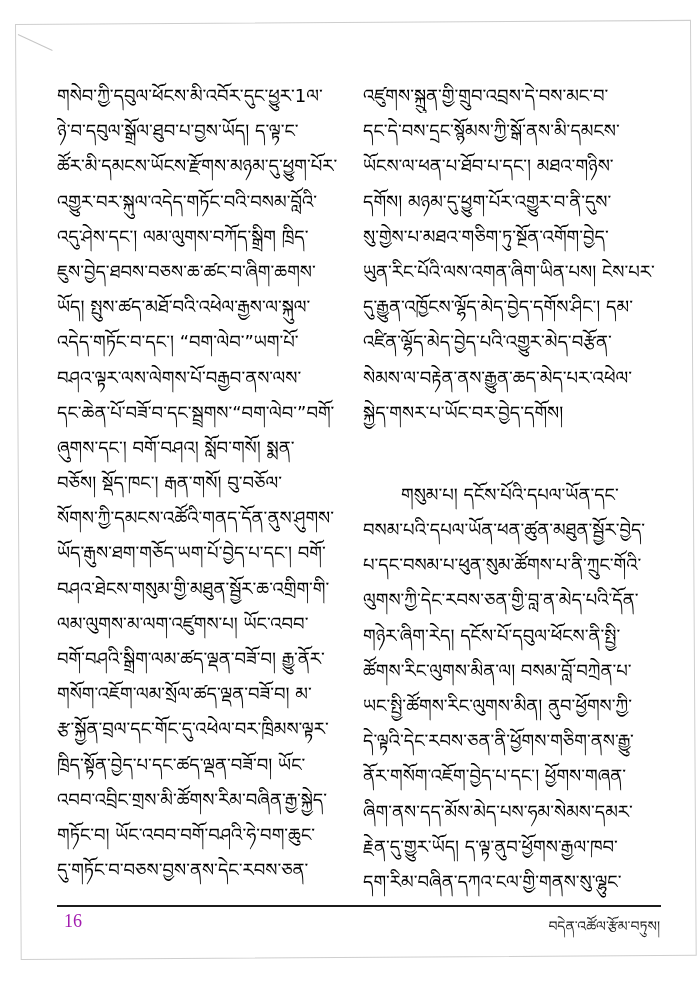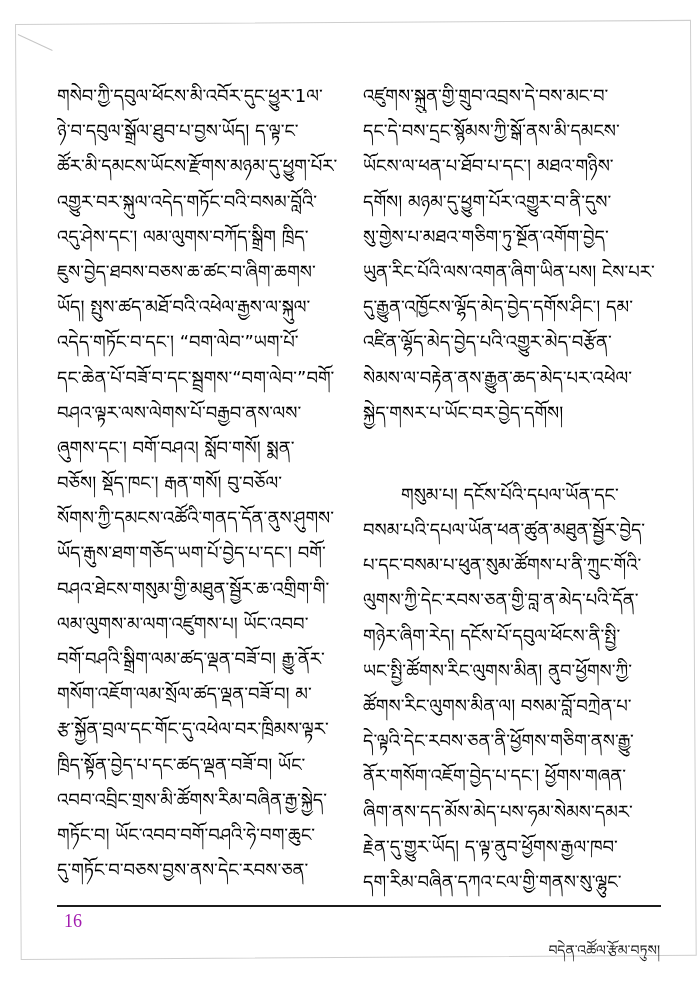--- a/index.html
+++ b/index.html
@@ -36,43 +36,43 @@
   .footer-rule{
     position:absolute;left:57px;top:905px;width:604px;height:2px;
     background:#1c1c1c;
   }
   .page-num{
     position:absolute;left:64px;top:911px;
     font-family:"Liberation Serif","DejaVu Serif",serif;
     font-size:18px;color:#a21caf;
   }
   .footer-title{
-    position:absolute;right:40px;top:934px;
+    position:absolute;right:40px;top:910px;
     font-size:14px;color:#191919;
     white-space:nowrap;
   }
 </style>
 </head>
 <body>
 
 <div>
   <div class="scan-edge"></div>
   <div class="scan-corner"></div>
 
   <div class="col col-left" id="col-left">
       <div class="tline">གསེབ་ཀྱི་དབུལ་ཕོངས་མི་འབོར་དུང་ཕྱུར་1ལ་</div>
       <div class="tline">ཉེ་བ་དབུལ་སྒྲོལ་ཐུབ་པ་བྱས་ཡོད།  ད་ལྟ་ང་</div>
       <div class="tline">ཚོར་མི་དམངས་ཡོངས་རྫོགས་མཉམ་དུ་ཕྱུག་པོར་</div>
       <div class="tline">འགྱུར་བར་སྐུལ་འདེད་གཏོང་བའི་བསམ་བློའི་</div>
       <div class="tline">འདུ་ཤེས་དང་།  ལམ་ལུགས་བཀོད་སྒྲིག  ཁྲིད་</div>
       <div class="tline">ཇུས་བྱེད་ཐབས་བཅས་ཆ་ཚང་བ་ཞིག་ཆགས་</div>
       <div class="tline">ཡོད།  སྤུས་ཚད་མཐོ་བའི་འཕེལ་རྒྱས་ལ་སྐུལ་</div>
       <div class="tline">འདེད་གཏོང་བ་དང་།  “བག་ལེབ་”ཡག་པོ་</div>
+      <div class="tline">བཤའ་ལྟར་ལས་ལེགས་པོ་བརྒྱབ་ནས་ལས་</div>
       <div class="tline">དང་ཆེན་པོ་བཟོ་བ་དང་སྦྲགས་“བག་ལེབ་”བགོ་</div>
-      <div class="tline">བཤའ་ལྟར་ལས་ལེགས་པོ་བརྒྱབ་ནས་ལས་</div>
       <div class="tline">ཞུགས་དང་།  བགོ་བཤའ།  སློབ་གསོ།  སྨན་</div>
       <div class="tline">བཅོས།  སྡོད་ཁང་།  རྒན་གསོ།  བུ་བཅོལ་</div>
       <div class="tline">སོགས་ཀྱི་དམངས་འཚོའི་གནད་དོན་ནུས་ཤུགས་</div>
       <div class="tline">ཡོད་རྒུས་ཐག་གཅོད་ཡག་པོ་བྱེད་པ་དང་།  བགོ་</div>
       <div class="tline">བཤའ་ཐེངས་གསུམ་གྱི་མཐུན་སྦྱོར་ཆ་འགྲིག་གི་</div>
       <div class="tline">ལམ་ལུགས་མ་ལག་འཛུགས་པ།  ཡོང་འབབ་</div>
       <div class="tline">བགོ་བཤའི་སྒྲིག་ལམ་ཚད་ལྡན་བཟོ་བ།  རྒྱུ་ནོར་</div>
       <div class="tline">གསོག་འཇོག་ལམ་སྲོལ་ཚད་ལྡན་བཟོ་བ།  མ་</div>
       <div class="tline">རྩ་སྐྱོན་བྲལ་དང་གོང་དུ་འཕེལ་བར་ཁྲིམས་ལྟར་</div>
       <div class="tline">ཁྲིད་སྟོན་བྱེད་པ་དང་ཚད་ལྡན་བཟོ་བ།  ཡོང་</div>
@@ -90,22 +90,22 @@
       <div class="tline">ཡུན་རིང་པོའི་ལས་འགན་ཞིག་ཡིན་པས།  ངེས་པར་</div>
       <div class="tline">དུ་རྒྱུན་འཁྱོངས་ལྷོད་མེད་བྱེད་དགོས་ཤིང་།  དམ་</div>
       <div class="tline">འཛིན་ལྷོད་མེད་བྱེད་པའི་འགྱུར་མེད་བརྩོན་</div>
       <div class="tline">སེམས་ལ་བརྟེན་ནས་རྒྱུན་ཆད་མེད་པར་འཕེལ་</div>
       <div class="tline">སྐྱེད་གསར་པ་ཡོང་བར་བྱེད་དགོས།</div>
       <div class="tline indent">གསུམ་པ།  དངོས་པོའི་དཔལ་ཡོན་དང་</div>
       <div class="tline">བསམ་པའི་དཔལ་ཡོན་ཕན་ཚུན་མཐུན་སྦྱོར་བྱེད་</div>
       <div class="tline">པ་དང་བསམ་པ་ཕུན་སུམ་ཚོགས་པ་ནི་ཀྲུང་གོའི་</div>
       <div class="tline">ལུགས་ཀྱི་དེང་རབས་ཅན་གྱི་བླ་ན་མེད་པའི་དོན་</div>
       <div class="tline">གཉེར་ཞིག་རེད།  དངོས་པོ་དབུལ་ཕོངས་ནི་སྤྱི་</div>
+      <div class="tline">ཚོགས་རིང་ལུགས་མིན་ལ།  བསམ་བློ་བཀྲེན་པ་</div>
       <div class="tline">ཡང་སྤྱི་ཚོགས་རིང་ལུགས་མིན།  ནུབ་ཕྱོགས་ཀྱི་</div>
-      <div class="tline">ཚོགས་རིང་ལུགས་མིན་ལ།  བསམ་བློ་བཀྲེན་པ་</div>
       <div class="tline">དེ་ལྟའི་དེང་རབས་ཅན་ནི་ཕྱོགས་གཅིག་ནས་རྒྱུ་</div>
       <div class="tline">ནོར་གསོག་འཇོག་བྱེད་པ་དང་།  ཕྱོགས་གཞན་</div>
       <div class="tline">ཞིག་ནས་དད་མོས་མེད་པས་ཧམ་སེམས་དམར་</div>
       <div class="tline">རྗེན་དུ་གྱུར་ཡོད།  ད་ལྟ་ནུབ་ཕྱོགས་རྒྱལ་ཁབ་</div>
       <div class="tline">དག་རིམ་བཞིན་དཀའ་ངལ་གྱི་གནས་སུ་ལྷུང་</div>
     </div>
 
   <div class="footer-rule"></div>
 
   <div class="page-num">16</div>

